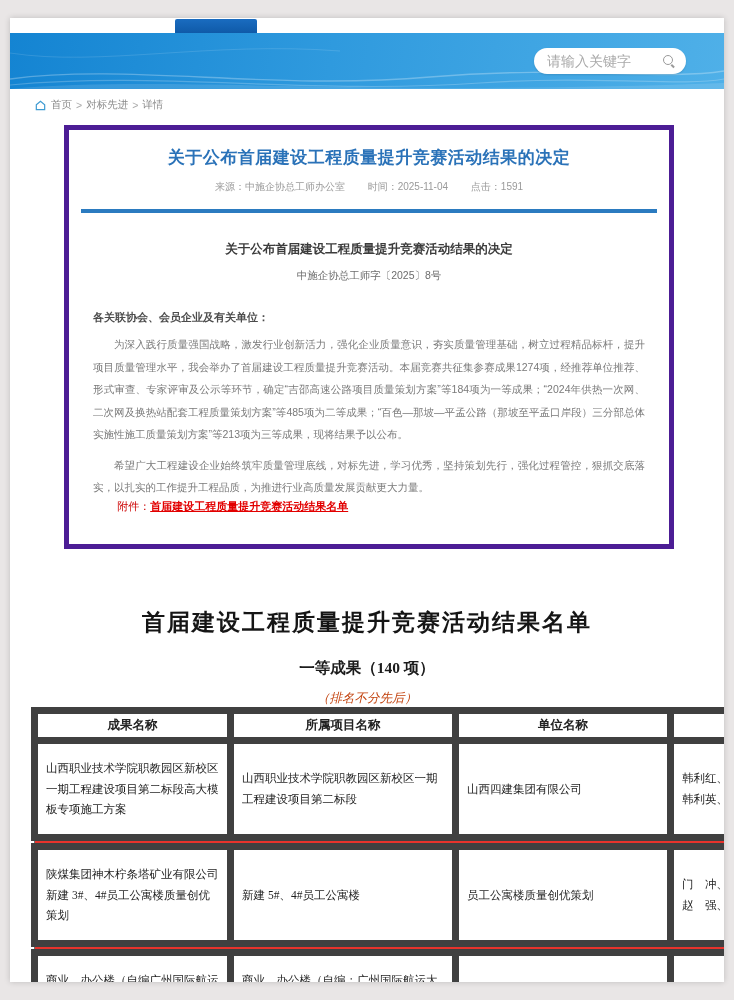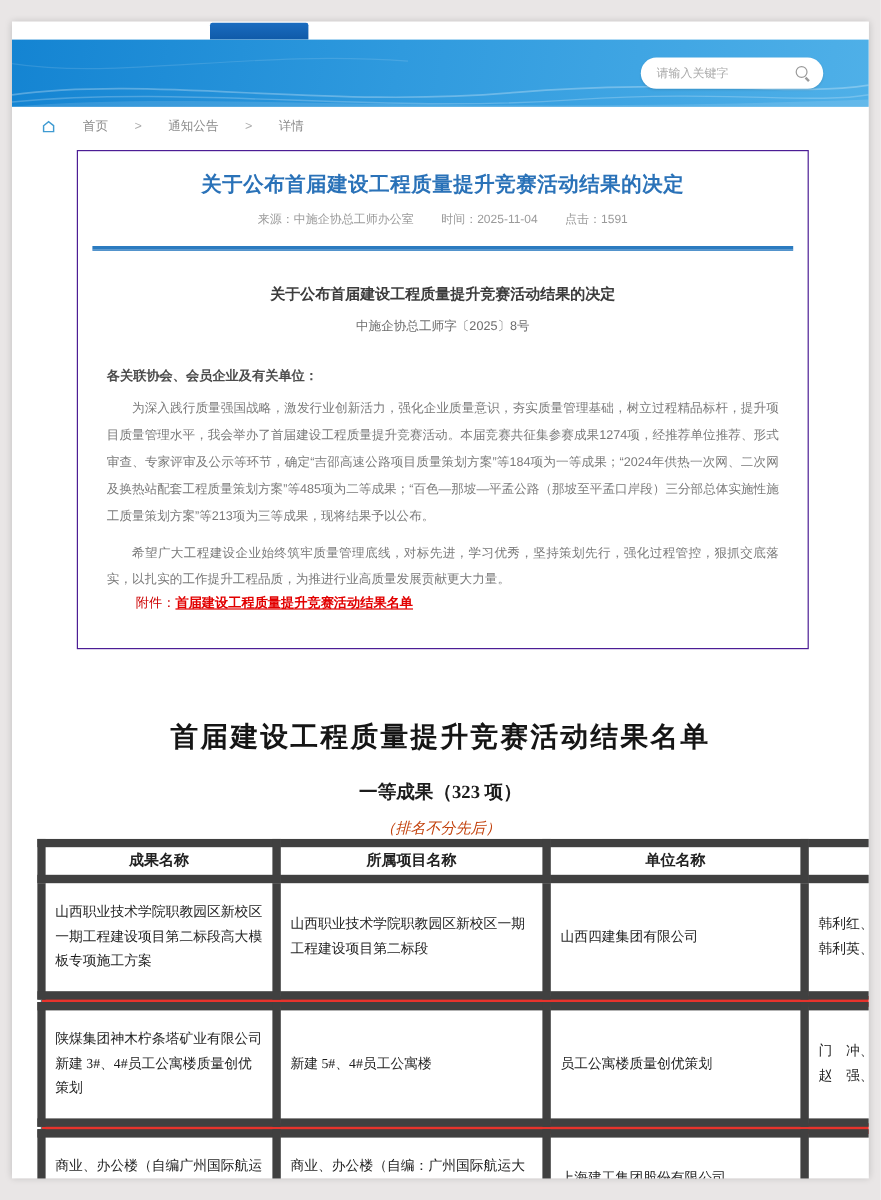--- a/index.html
+++ b/index.html
@@ -31,45 +31,45 @@
     overflow:hidden;
   }
   .banner svg.waves { position:absolute; left:0; top:0; width:100%; height:100%; }
   .searchbox {
     position:absolute; right:38px; top:15px;
     width:152px; height:26px; background:#fff; border-radius:14px;
     display:flex; align-items:center; padding:0 10px 0 13px;
     box-shadow:0 1px 2px rgba(0,0,0,.12);
   }
   .searchbox input {
-    border:none; outline:none; flex:1; font-size:10px; color:#555;
+    border:none; outline:none; flex:1; font-size:14px; color:#555;
     font-family:"Liberation Sans",sans-serif; background:transparent; min-width:0;
   }
   .searchbox input::placeholder { color:#a9a9a9; }
   .mag { position:relative; width:14px; height:14px; flex:0 0 14px; cursor:pointer; }
   .mag::before {
     content:""; position:absolute; left:1px; top:1px; width:8px; height:8px;
     border:1.6px solid #9a9a9a; border-radius:50%;
   }
   .mag::after {
     content:""; position:absolute; left:10px; top:10px; width:4px; height:1.6px;
     background:#9a9a9a; transform:rotate(45deg); transform-origin:0 0;
   }
   
   .breadcrumb {
-    display:flex; align-items:center; gap:22px;
+    display:flex; align-items:center; gap:4px;
     padding:9px 0 7px 24px; font-size:10.5px; color:#8b8b8b;
   }
   .breadcrumb .crumb { cursor:pointer; }
   .breadcrumb .sep { color:#aaa; }
   .home-ico { width:13px; height:13px; display:inline-block; }
   
   .card {
     margin:6px 50px 0 54px;
-    border:1px solid #4c1d95;
+    border:5px solid #4c1d95;
     padding:16px 0 30px 0;
   }
   .art-title {
     text-align:center; color:#2a72b8; font-weight:bold; font-size:17px;
     padding:0 40px; letter-spacing:.5px;
   }
   .art-meta {
     text-align:center; margin-top:11px; font-size:10px; color:#9a9a9a;
   }
   .art-meta span { margin:12px 10px; }
@@ -148,21 +148,21 @@
       <span class="mag"></span>
     </div>
   </div>
 
   <div class="breadcrumb">
     <svg class="home-ico" viewBox="0 0 14 14">
       <path d="M2.5 6.2 L7 2.5 L11.5 6.2 L11.5 11.5 L2.5 11.5 Z" fill="none" stroke="#3f9bd2" stroke-width="1.3"></path>
     </svg>
     <span class="crumb">首页</span>
     <span class="sep">&gt;</span>
-    <span class="crumb">通知公告</span>
+    <span class="crumb">对标先进</span>
     <span class="sep">&gt;</span>
     <span class="crumb">详情</span>
   </div>
 
   <div class="card">
     <div class="art-title">关于公布首届建设工程质量提升竞赛活动结果的决定</div>
     <div class="art-meta">
       <span>来源：中施企协总工师办公室</span>
       <span>时间：2025-11-04</span>
       <span>点击：1591</span>
@@ -176,21 +176,21 @@
       <p class="body-para">为深入践行质量强国战略，激发行业创新活力，强化企业质量意识，夯实质量管理基础，树立过程精品标杆，提升项目质量管理水平，我会举办了首届建设工程质量提升竞赛活动。本届竞赛共征集参赛成果1274项，经推荐单位推荐、形式审查、专家评审及公示等环节，确定“吉邵高速公路项目质量策划方案”等184项为一等成果；“2024年供热一次网、二次网及换热站配套工程质量策划方案”等485项为二等成果；“百色—那坡—平孟公路（那坡至平孟口岸段）三分部总体实施性施工质量策划方案”等213项为三等成果，现将结果予以公布。</p>
       <p class="body-para">希望广大工程建设企业始终筑牢质量管理底线，对标先进，学习优秀，坚持策划先行，强化过程管控，狠抓交底落实，以扎实的工作提升工程品质，为推进行业高质量发展贡献更大力量。</p>
       <div class="attachment">
         <span class="att-label">附件：</span><a class="att-link">首届建设工程质量提升竞赛活动结果名单</a>
       </div>
     </div>
   </div>
 
   <div class="scan">
     <div class="big-title">首届建设工程质量提升竞赛活动结果名单</div>
-    <div class="sub-title">一等成果（323 项）</div>
+    <div class="sub-title">一等成果（140 项）</div>
     <div class="note">（排名不分先后）</div>
 
     <div class="table-wrap">
       <table class="results">
         <colgroup>
             <col class="c1">
             <col class="c2">
             <col class="c3">
             <col class="c4">
           </colgroup>

